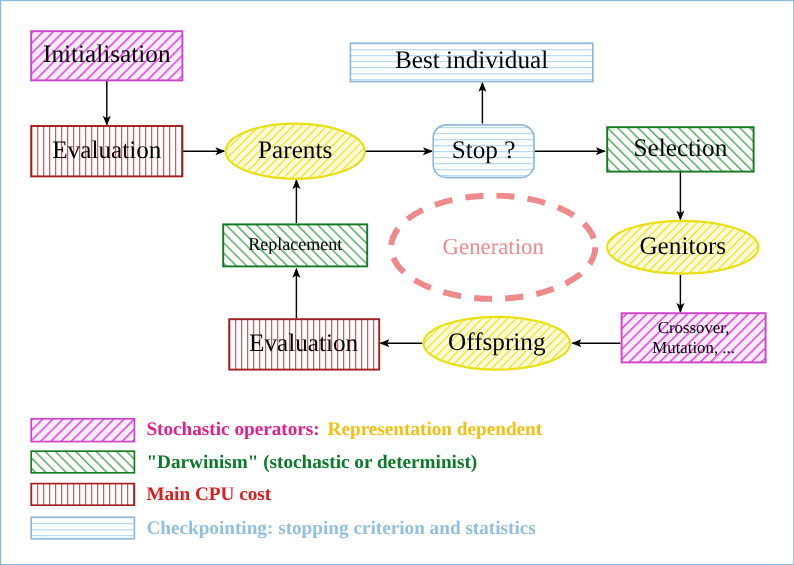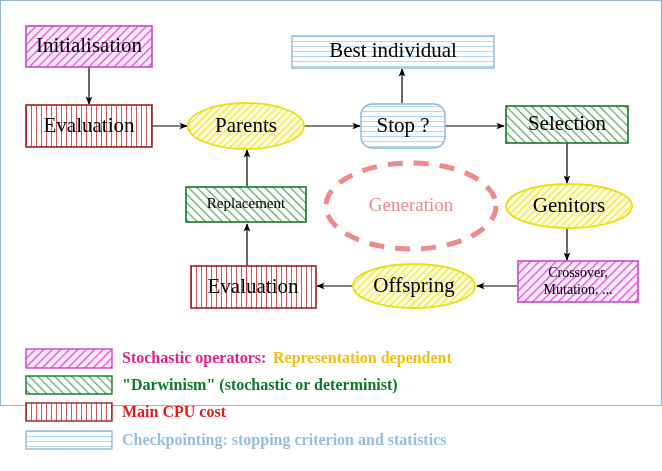--- a/index.html
+++ b/index.html
@@ -1,18 +1,18 @@
 <!DOCTYPE html>
 <html><head>
 <meta charset="utf-8">
 <style>
   html,body{margin:0;padding:0;background:#ffffff;}
   body{width:662px;height:471px;overflow:hidden;
        font-family:"Liberation Serif", serif;}
-  #frame{position:relative;width:662px;height:406px;background:#fff;
+  #frame{position:relative;width:662px;height:471px;background:#fff;
          border:1px solid #8fb9dc;box-sizing:border-box;}
   svg{display:block;}
   .nodelabel{font-family:"Liberation Serif", serif;fill:#000;
              text-anchor:middle;dominant-baseline:middle;}
   .genlabel{font-family:"Liberation Serif", serif;fill:#ef8a8a;
             text-anchor:middle;dominant-baseline:middle;font-size:19px;}
   .legtext{font-family:"Liberation Serif", serif;font-weight:bold;
            dominant-baseline:middle;}
 </style>
 </head>

